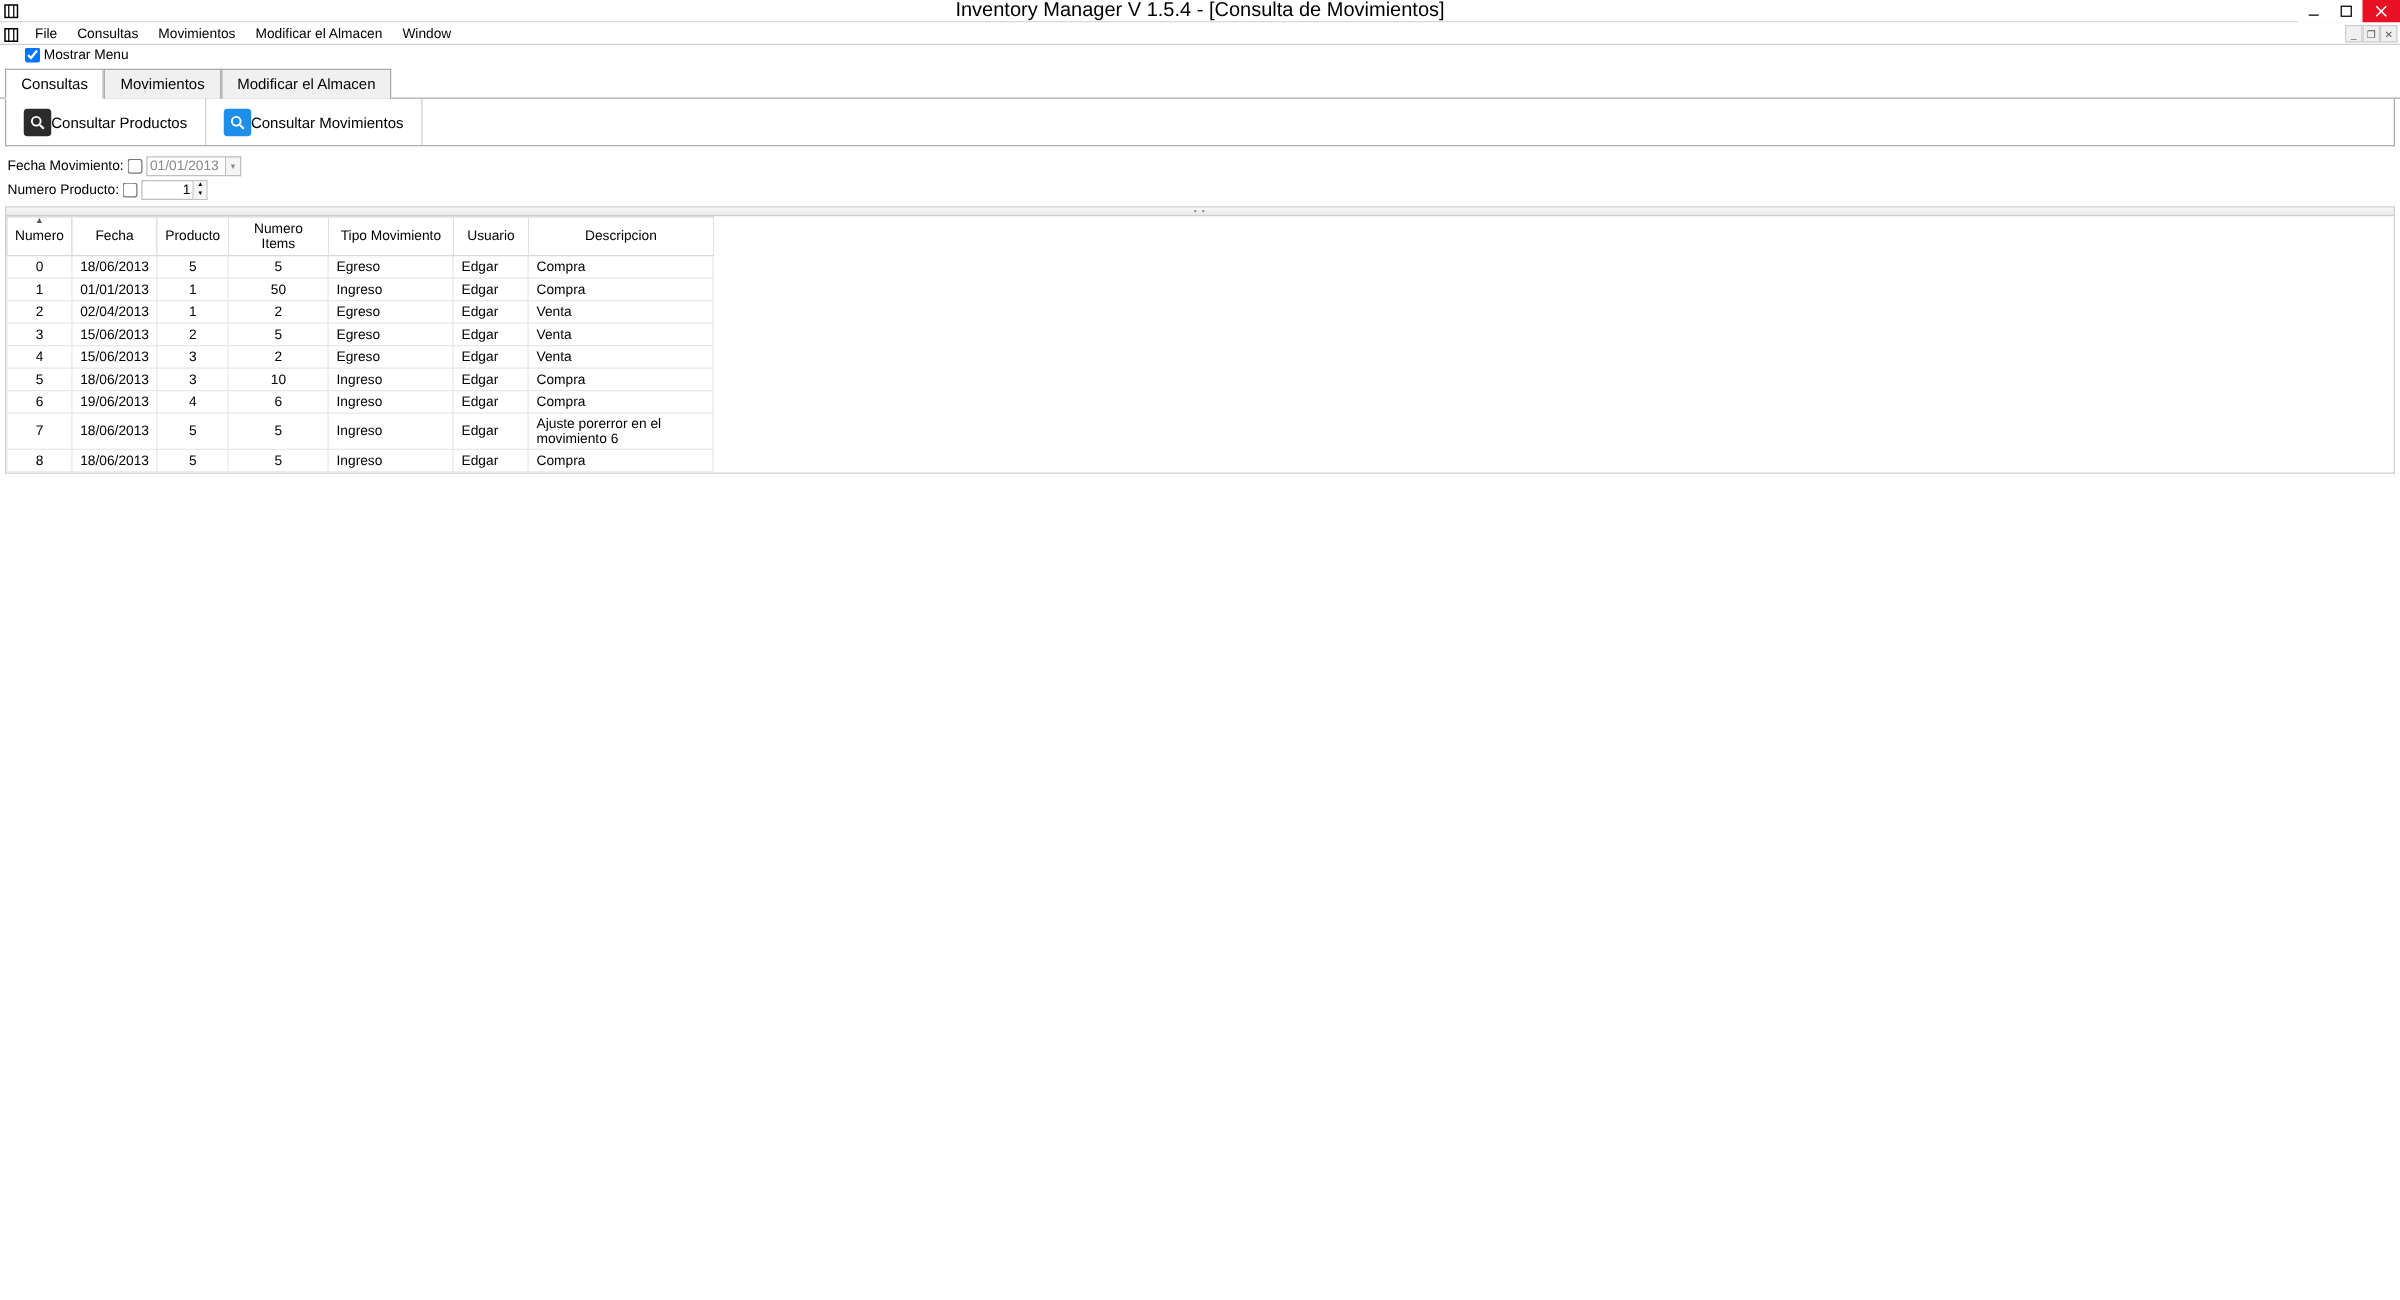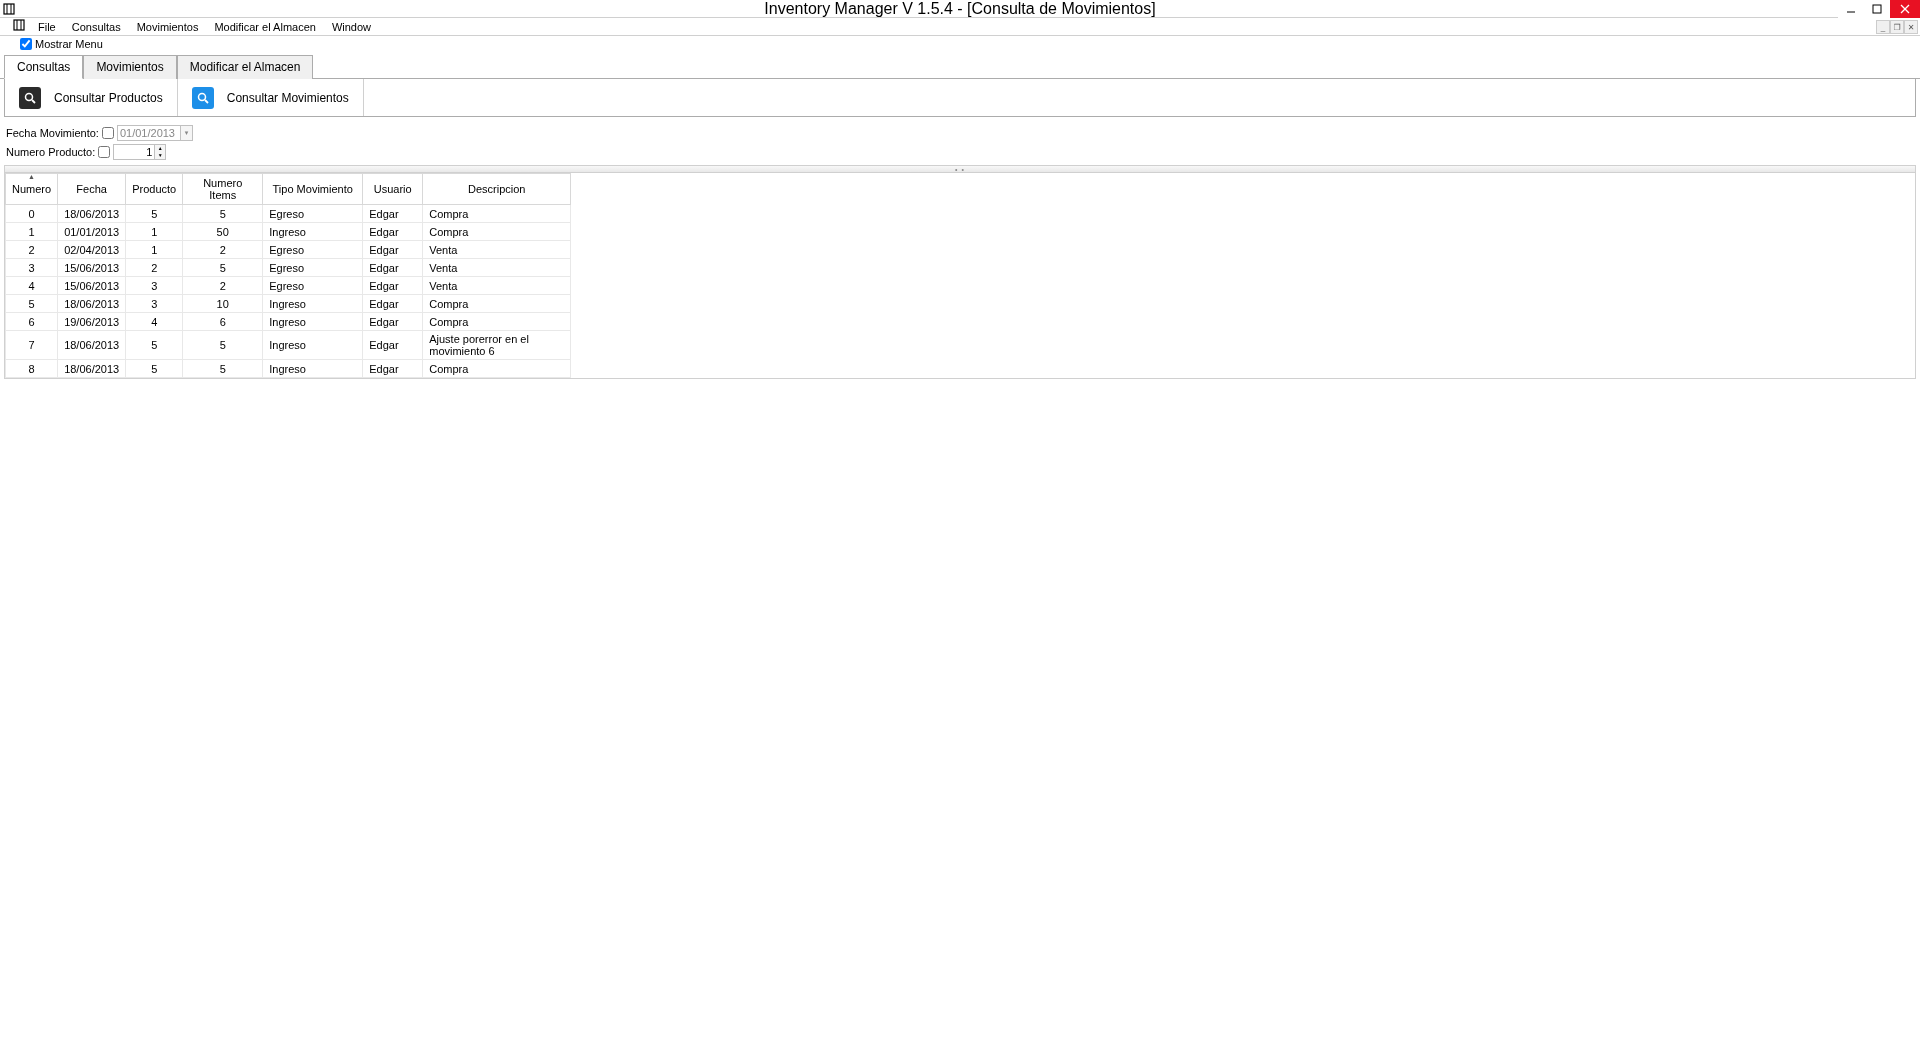--- a/index.html
+++ b/index.html
@@ -59,22 +59,22 @@
 .win-btn.close {
   background: #e81123;
   color: #fff;
   width: 30px;
 }
 .menubar {
   height: 18px;
   background: #fff;
   border-bottom: 1px solid #d0d0d0;
   display: flex;
-  align-items: flex-start;
-  padding-left: 10px;
+  align-items: flex-end;
+  padding-left: 0;
   position: relative;
 }
 .menubar .app-icon {
   margin-right: 4px;
 }
 .menu-item {
   padding: 0 8px;
   height: 100%;
   display: flex;
   align-items: center;
@@ -139,21 +139,21 @@
   border-top: none;
   margin: 0 4px;
   height: 38px;
 }
 .tool-btn {
   display: flex;
   align-items: center;
   padding: 0 14px;
   border-right: 1px solid #d0d0d0;
   font-size: 12px;
-  gap: 13px;
+  gap: 0;
 }
 .tool-icon {
   width: 22px;
   height: 22px;
   display: flex;
   align-items: center;
   justify-content: center;
   border-radius: 3px;
 }
 .tool-icon.dark {

